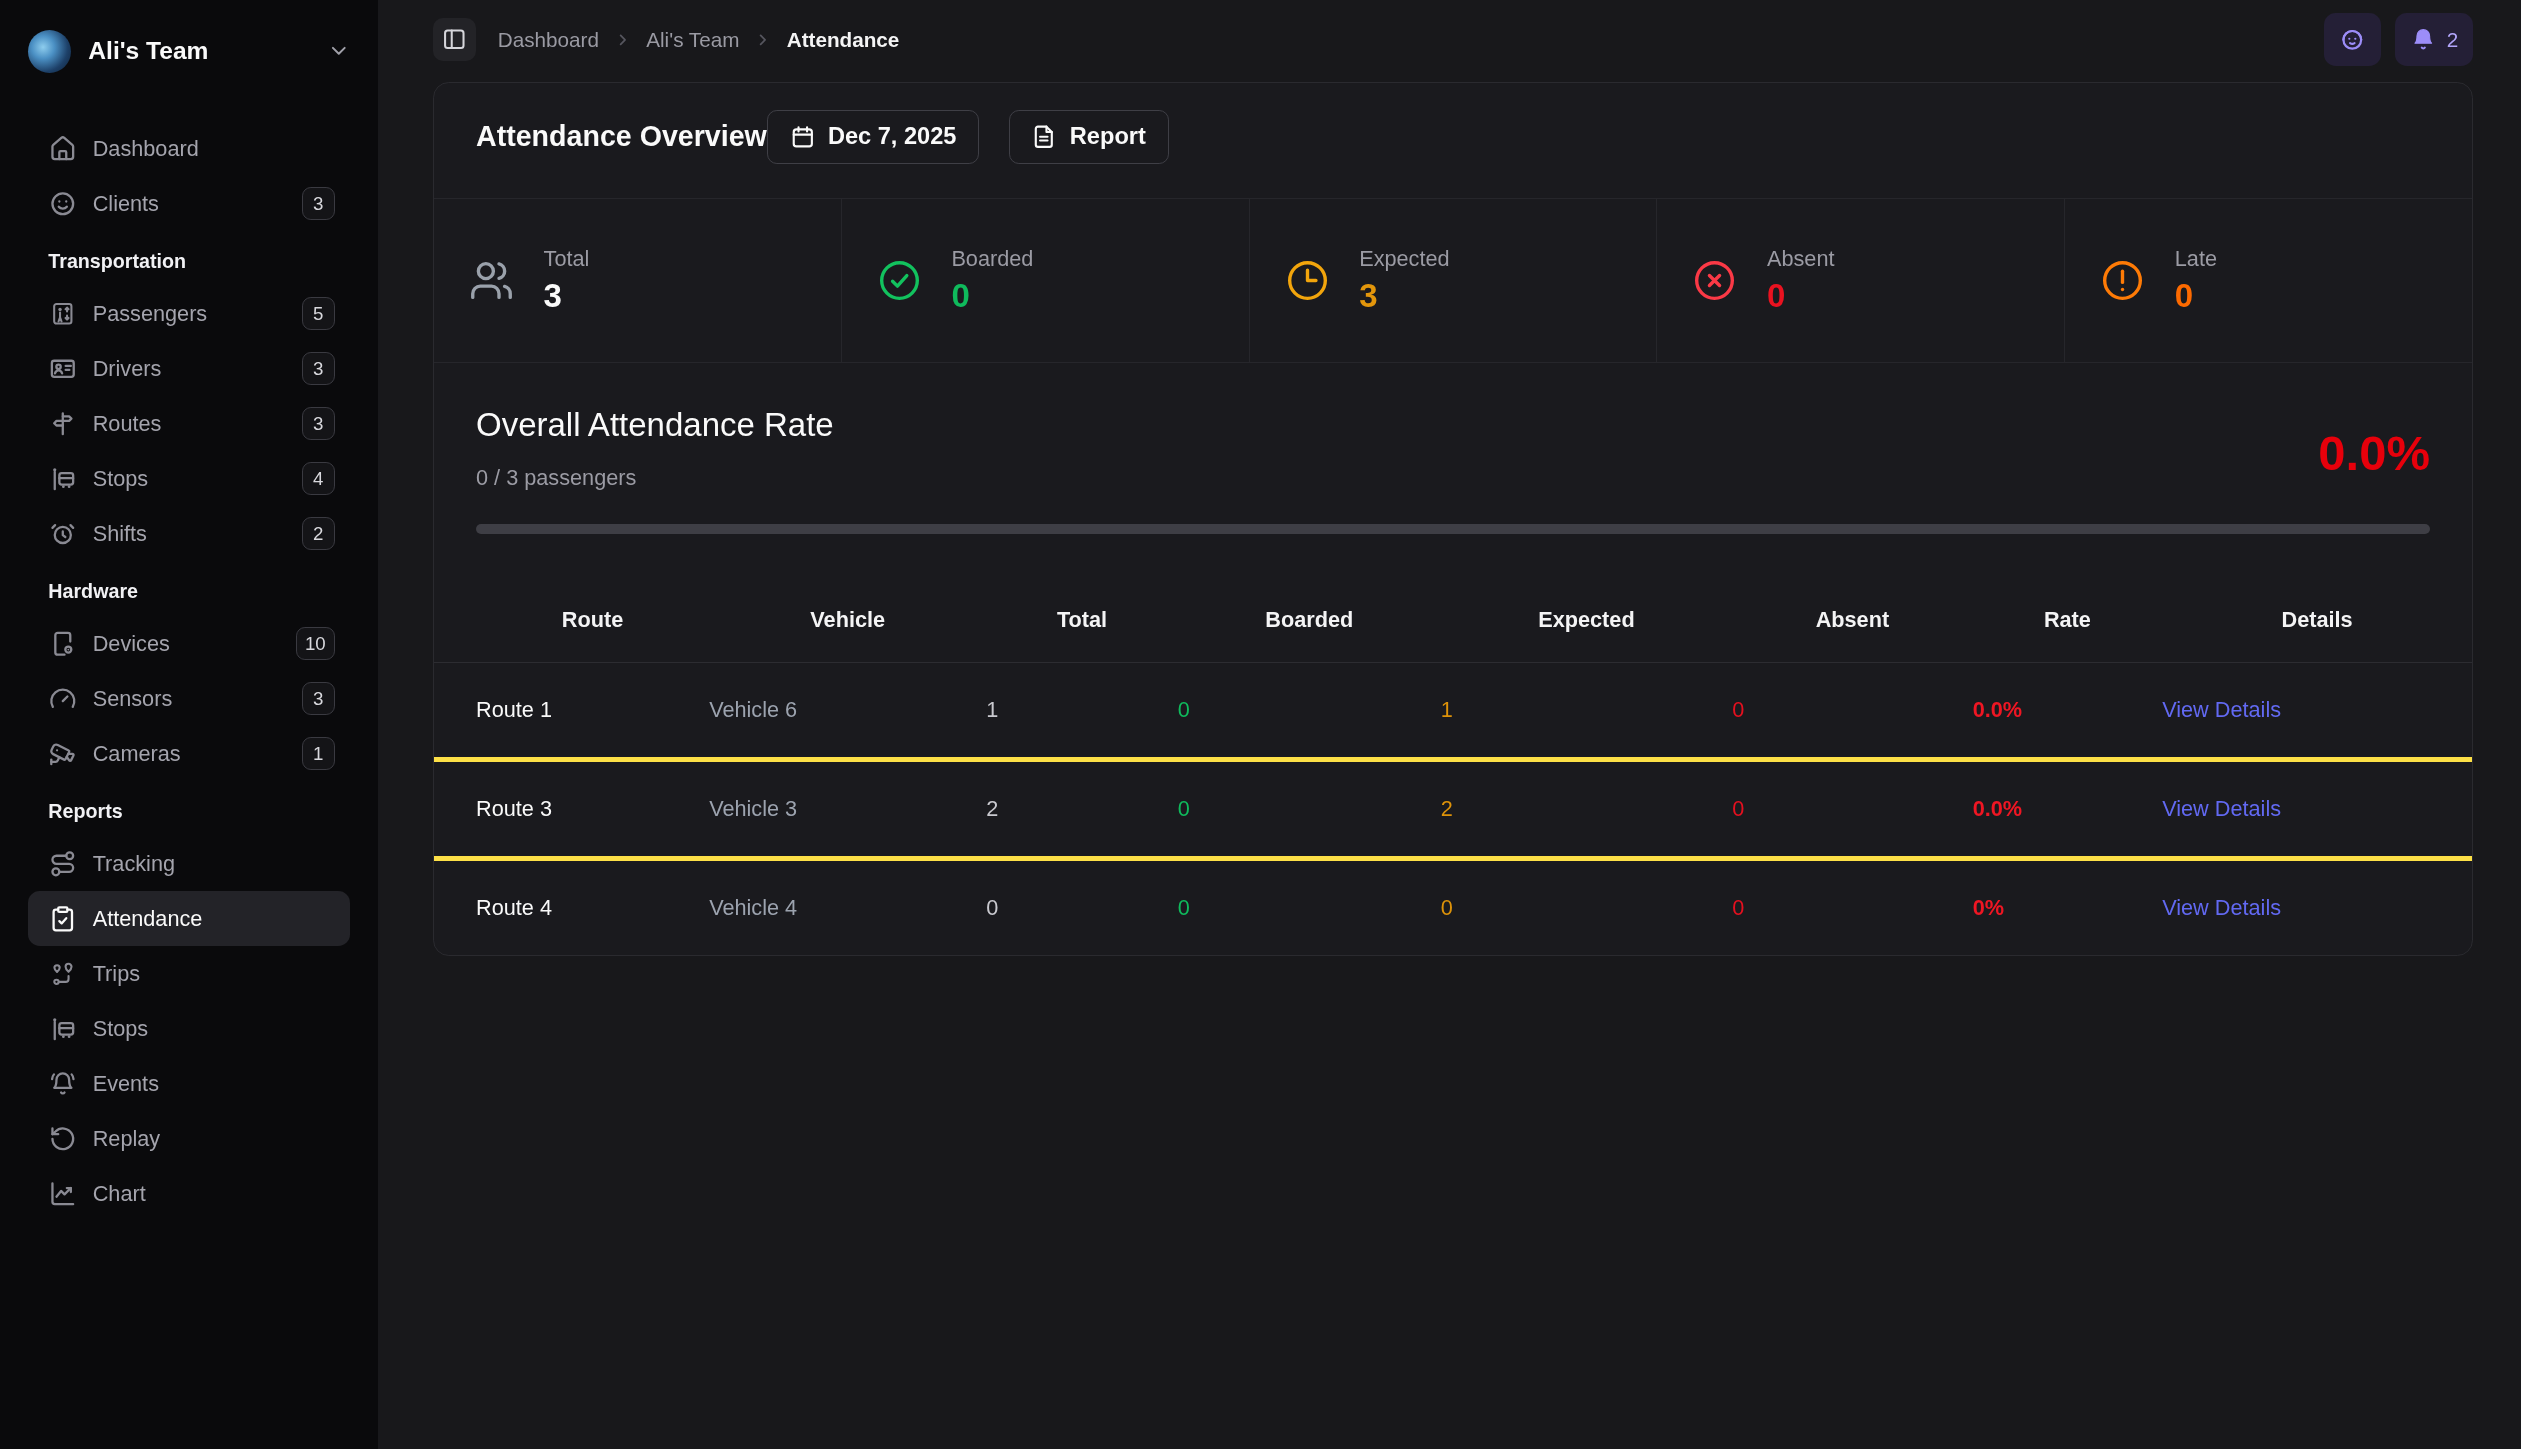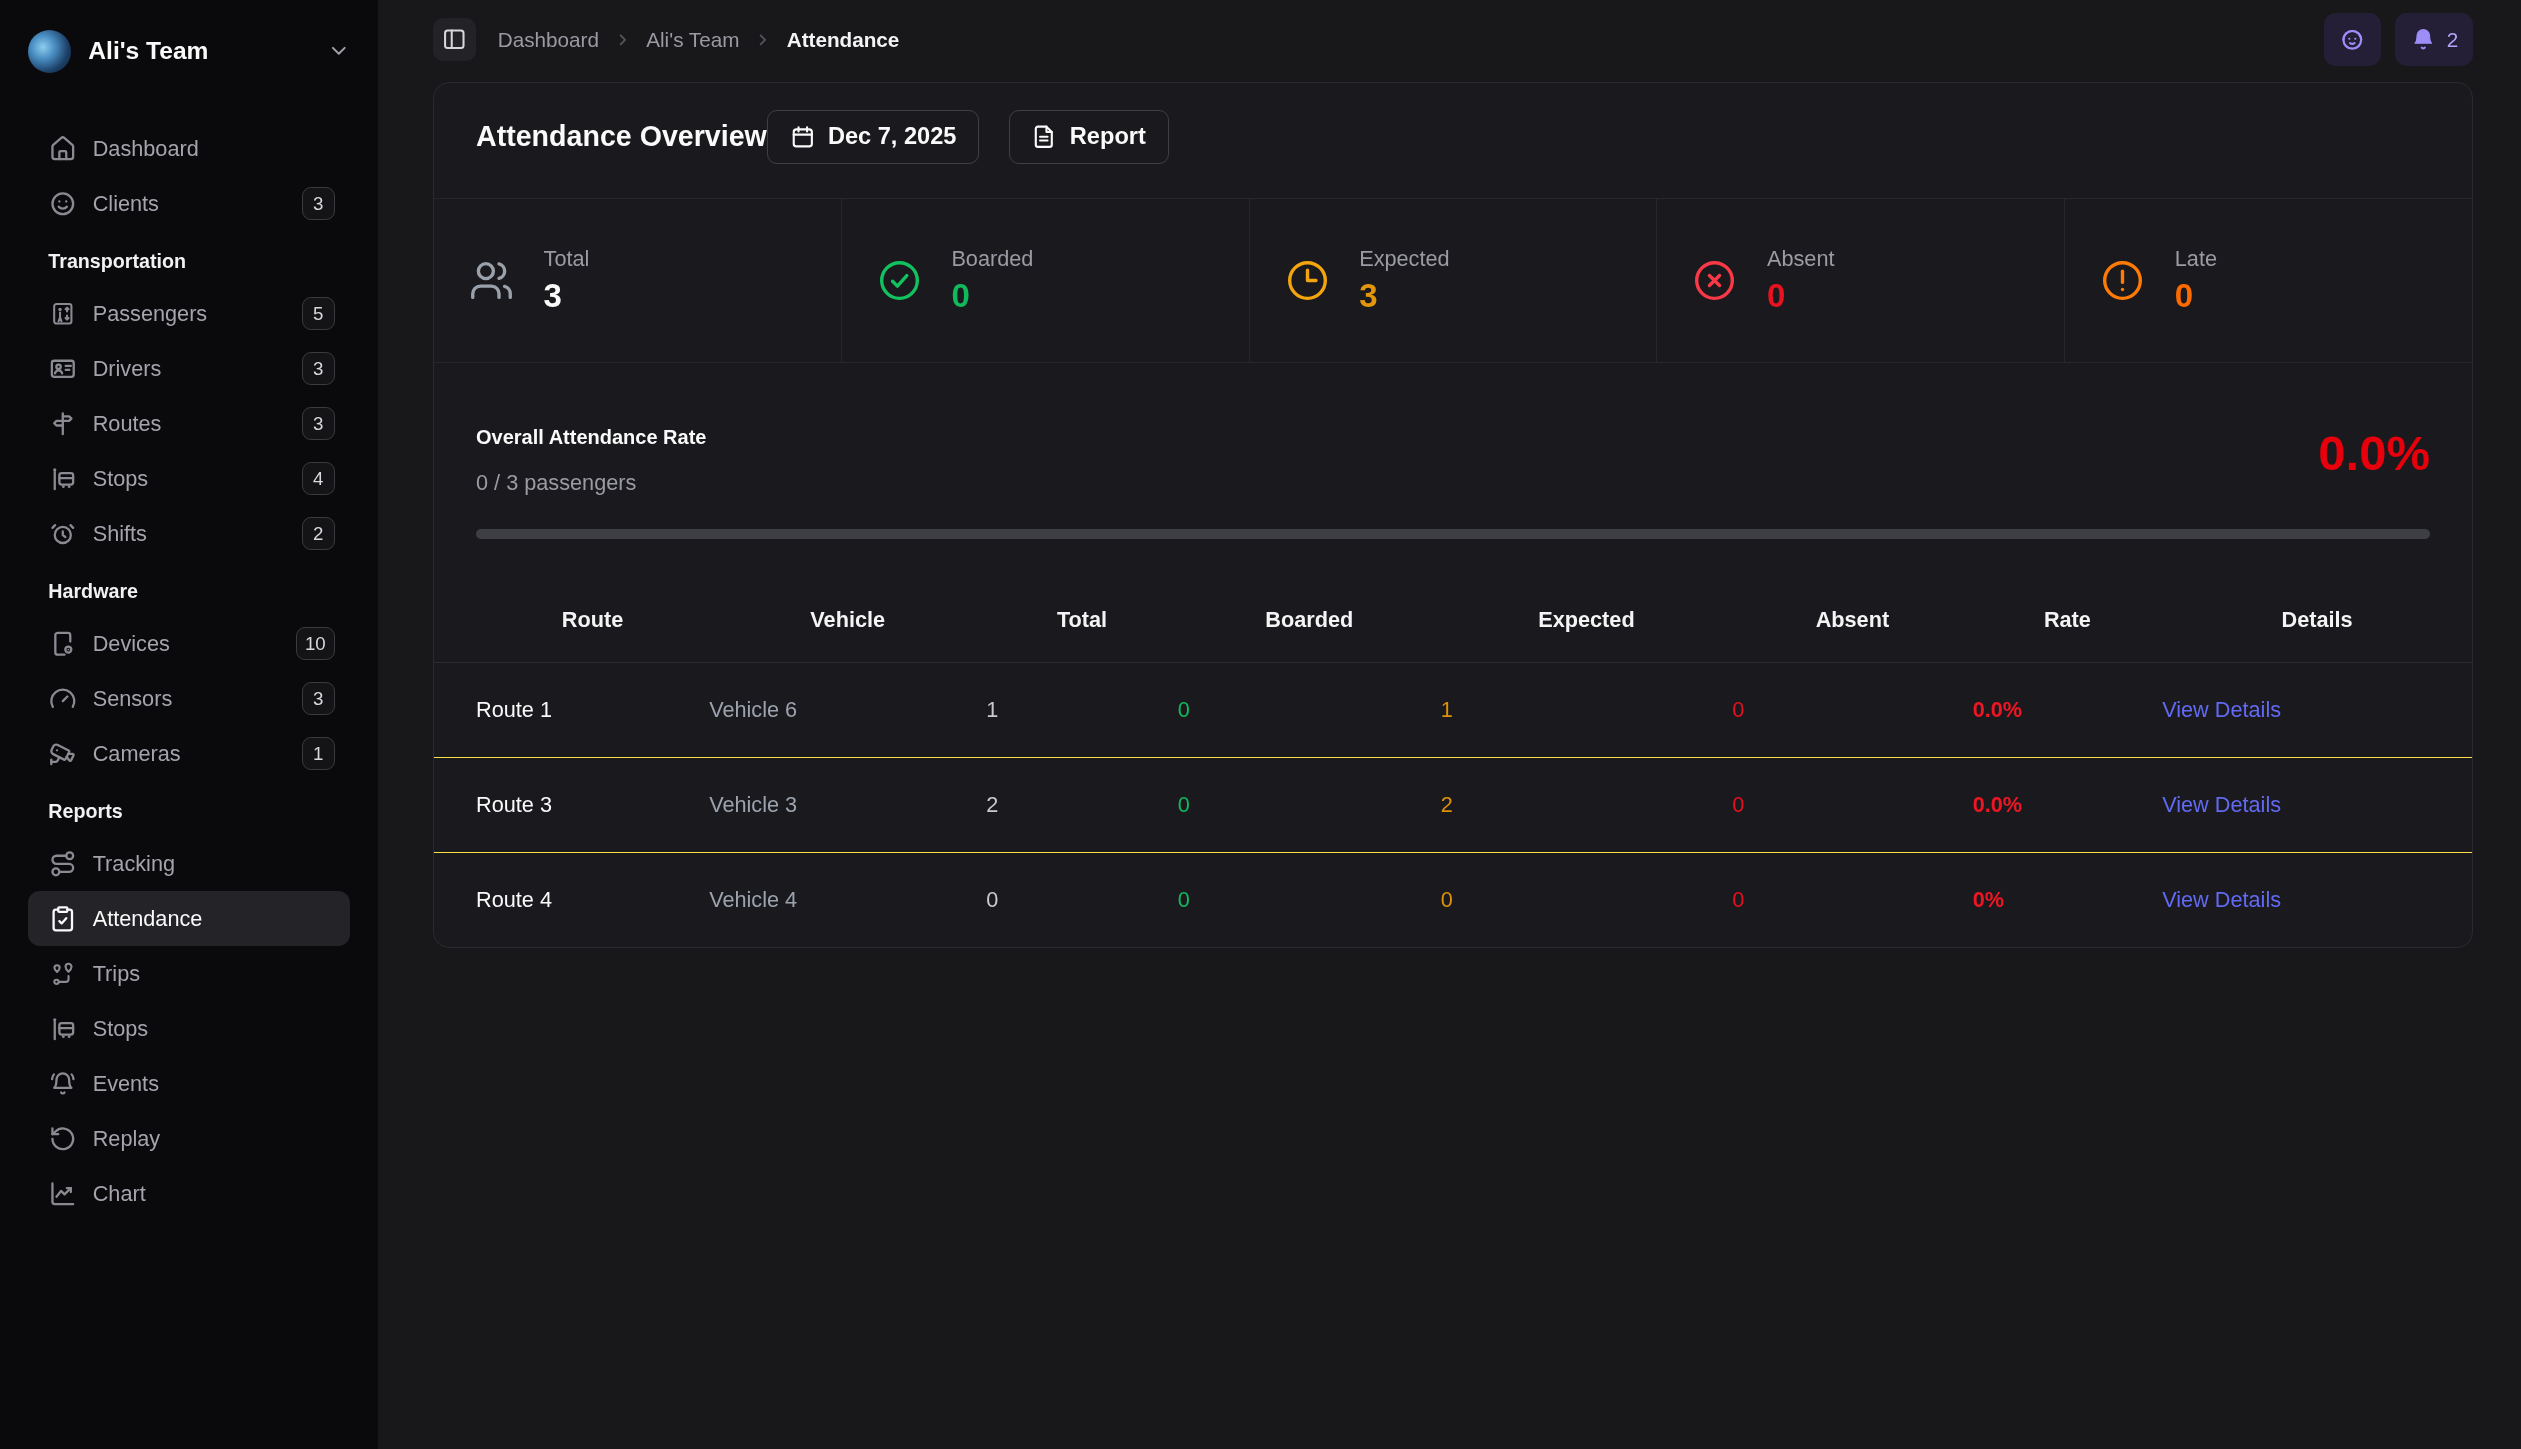--- a/index.html
+++ b/index.html
@@ -65,30 +65,30 @@
   .stat-label { font-size:21.7px; color:#9b9ba4; }
   .stat-value { font-size:33px; font-weight:700; }
   .c-gray  { color:#9aa1ab; } .v-white  { color:#fafafa; }
   .c-green { color:#12c25e; } .v-green  { color:#0fba5c; }
   .c-amber { color:#f2a50c; } .v-amber  { color:#e3960b; }
   .c-red   { color:#fb3946; } .v-red    { color:#ea1220; }
   .c-orange{ color:#ff7b06; } .v-orange { color:#fd6a00; }
 
   
   .rate-section { position:relative; padding:43px 42px 0 42px; height:189px; }
-  .rate-title { font-size:20px; font-weight:700; color:#fafafa;margin-top:20px; }
+  .rate-title { font-size:33px; font-weight:400; color:#fafafa; }
   .rate-subtitle { margin-top:21.7px; font-size:21.7px; color:#9b9ba4; }
   .rate-value { position:absolute; top:62px; right:42px; font-size:49px; font-weight:800; color:#e7000b; }
   .progress-track { margin-top:33px; height:9.9px; border-radius:5.9px; background:#3e3e45; overflow:hidden; }
   .progress-fill { height:100%; width:0%; background:#e7000b; border-radius:5.9px; }
 
   
   table { width:100%; border-collapse:collapse; font-size:21.7px; }
   th { text-align:center; font-weight:700; color:#f4f4f5; padding:55px 0 29.6px 0; border-bottom:1px solid #2c2c31; }
-  td { padding:34px 0; border-bottom:1px solid #fde047; }
+  td { padding:34px 0; border-bottom:5px solid #fde047; }
   tr:last-child td { border-bottom:none; }
   th:first-child, td:first-child { padding-left:42px; }
   .cell-route { color:#fafafa; }
   .cell-vehicle { color:#9ca3af; }
   .cell-total { color:#c9c9cf; }
   .cell-boarded { color:#0fba5c; }
   .cell-expected { color:#dd9209; }
   .cell-absent { color:#e5101f; }
   .cell-rate { color:#ef1623; font-weight:600; }
   .details-link { color:#6269f2; cursor:pointer; }

